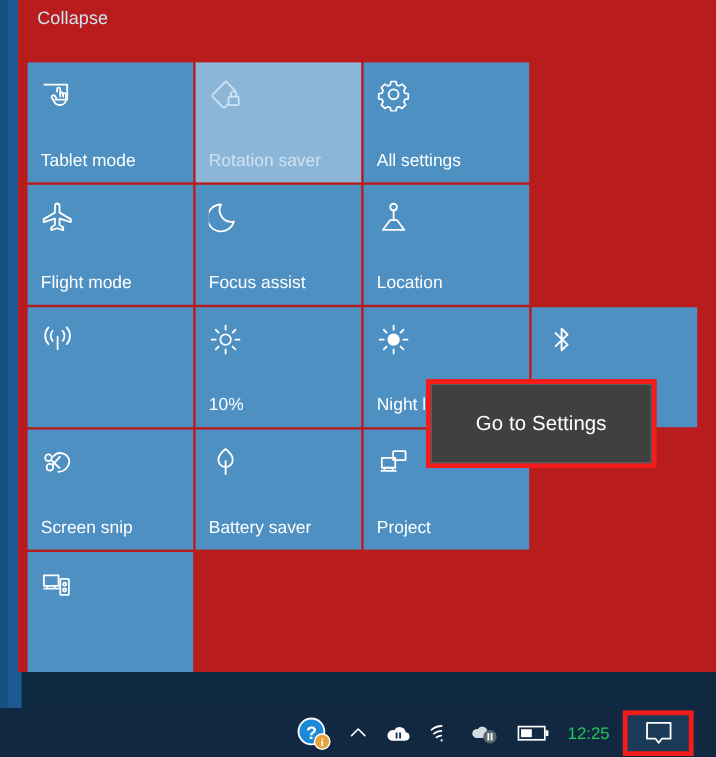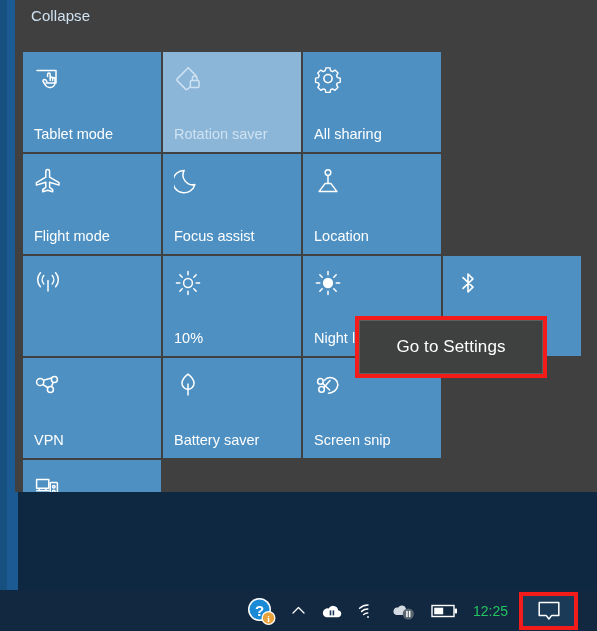--- a/index.html
+++ b/index.html
@@ -34,22 +34,22 @@
     width: 7px; height: 590px;
     background: #15507f;
   }
 
   
   .action-center {
     position: absolute;
     left: 15px;
     top: 0;
     width: 582px;
-    height: 492px;
-    background: #404040;
+    height: 560px;
+    background: #b91c1c;
     overflow: hidden;
   }
 
   .ac-inner {
     position: absolute;
     left: 0; top: 0;
     width: 582px; height: 590px;
   }
 
   
@@ -125,21 +125,21 @@
     overflow: hidden;
   }
   .tile.is-disabled .tile-label { color: #cfe2f2; }
 
   
   .tooltip-wrap {
     position: absolute;
     left: 355px;
     top: 316px;
     width: 192px;
-    height: 62px;
+    height: 74px;
     border: 4px solid #f41b1b;
     background: #f41b1b;
     z-index: 40;
   }
   .tooltip-body {
     position: absolute;
     inset: 0;
     background: #3f4141;
     border: 1px solid #5d5f5f;
     display: flex;
@@ -249,21 +249,21 @@
               </span>
               <span class="tile-label">Rotation saver</span>
             </div>
             <div class="tile">
               <span class="tile-icon">
                 <svg width="28" height="28" viewBox="0 0 28 28" fill="none" stroke="currentColor" stroke-width="1.6" stroke-linejoin="round">
       <path d="M11.6 2.6h4.8l.6 3.2 2.3 1 2.8-1.7 3.4 3.4-1.7 2.8 1 2.3 3.2.6v4.8l-3.2.6-1 2.3 1.7 2.8-3.4 3.4-2.8-1.7-2.3 1-.6 3.2h-4.8l-.6-3.2-2.3-1-2.8 1.7-3.4-3.4 1.7-2.8-1-2.3-3.2-.6v-4.8l3.2-.6 1-2.3-1.7-2.8 3.4-3.4 2.8 1.7 2.3-1z" transform="translate(0,-1.5) scale(0.88) translate(1.8,2.4)"></path>
       <circle cx="14" cy="13.6" r="4.1"></circle>
     </svg>
               </span>
-              <span class="tile-label">All sharing</span>
+              <span class="tile-label">All settings</span>
             </div>
           </div>
           <div class="tile-row">
             <div class="tile">
               <span class="tile-icon">
                 <svg width="28" height="28" viewBox="0 0 28 28" fill="none" stroke="currentColor" stroke-width="1.5" stroke-linejoin="round">
       <path d="M13.7 2.6c1.1 0 1.9 1 1.9 2.2v5.4l9.4 5.4v2.5l-9.4-2.9v5.1l3.1 2.3v2.1l-5-1.5-5 1.5v-2.1l3.1-2.3v-5.1l-9.4 2.9v-2.5l9.4-5.4V4.8c0-1.2.8-2.2 1.9-2.2z"></path>
     </svg>
               </span>
               <span class="tile-label">Flight mode</span>
@@ -319,54 +319,52 @@
             </div>
             <div class="tile">
               <span class="tile-icon">
                 <svg width="28" height="28" viewBox="0 0 28 28" fill="none" stroke="currentColor" stroke-width="1.6" stroke-linejoin="round" stroke-linecap="round">
       <path d="M9 8.6 19 18.2 14 23V5l5 4.8L9 19.4"></path>
     </svg>
               </span>
             </div>
           </div>
           <div class="tile-row">
-            <div class="tile">
-              <span class="tile-icon">
-                <svg width="28" height="28" viewBox="0 0 28 28" fill="none" stroke="currentColor" stroke-width="1.5" stroke-linejoin="round">
-      <circle cx="6.2" cy="11" r="3.6"></circle>
-      <circle cx="20.4" cy="8.4" r="3"></circle>
-      <circle cx="16.4" cy="18.6" r="3"></circle>
-      <path d="M9.4 9.2 17.6 7"></path>
-      <path d="M8.6 13.4l5.8 3.6"></path>
-      <path d="M19.3 11.3l-2 4.6"></path>
-    </svg>
-              </span>
-              <span class="tile-label">VPN</span>
-            </div>
-            <div class="tile">
-              <span class="tile-icon">
-                <svg width="28" height="28" viewBox="0 0 28 28" fill="none" stroke="currentColor" stroke-width="1.5" stroke-linejoin="round">
-      <path d="M14 3.2c4 3.1 6 6.1 6 9a6 6 0 1 1-12 0c0-2.9 2-5.9 6-9z"></path>
-      <path d="M14 12.6v12"></path>
-    </svg>
-              </span>
-              <span class="tile-label">Battery saver</span>
-            </div>
             <div class="tile">
               <span class="tile-icon">
                 <svg width="28" height="28" viewBox="0 0 28 28" fill="none" stroke="currentColor" stroke-width="1.5" stroke-linejoin="round" stroke-linecap="round">
       <path d="M23.8 14.2a7.6 7.6 0 0 0-13.5-4.8"></path>
       <path d="M23.8 14.2c-.6 4.6-4.6 8-9.3 8"></path>
       <circle cx="6.4" cy="10.4" r="2.8"></circle>
       <circle cx="7.6" cy="18.4" r="2.8"></circle>
       <path d="M8.6 12.4 15.6 19"></path>
       <path d="M9.8 16.4 16 9.6"></path>
     </svg>
               </span>
               <span class="tile-label">Screen snip</span>
+            </div>
+            <div class="tile">
+              <span class="tile-icon">
+                <svg width="28" height="28" viewBox="0 0 28 28" fill="none" stroke="currentColor" stroke-width="1.5" stroke-linejoin="round">
+      <path d="M14 3.2c4 3.1 6 6.1 6 9a6 6 0 1 1-12 0c0-2.9 2-5.9 6-9z"></path>
+      <path d="M14 12.6v12"></path>
+    </svg>
+              </span>
+              <span class="tile-label">Battery saver</span>
+            </div>
+            <div class="tile">
+              <span class="tile-icon">
+                <svg width="28" height="28" viewBox="0 0 28 28" fill="none" stroke="currentColor" stroke-width="1.5" stroke-linejoin="round">
+      <rect x="13.6" y="5" width="10.4" height="7.4" rx="0.6"></rect>
+      <path d="M4.2 10.6h11.2v8.2H4.2z"></path>
+      <path d="M6.4 18.8v2.6M13.2 18.8v2.6"></path>
+      <path d="M3.2 21.4h13.2"></path>
+    </svg>
+              </span>
+              <span class="tile-label">Project</span>
             </div>
           </div>
           <div class="tile-row">
             <div class="tile">
               <span class="tile-icon">
                 <svg width="28" height="28" viewBox="0 0 28 28" fill="none" stroke="currentColor" stroke-width="1.5" stroke-linejoin="round">
       <path d="M2.6 6.4h12.2v8.8H2.6z"></path>
       <path d="M5.4 15.2v2.4M11.8 15.2v2.4"></path>
       <path d="M2.2 17.6h13"></path>
       <rect x="16.2" y="9.4" width="7.2" height="13.4" rx="0.8"></rect>

